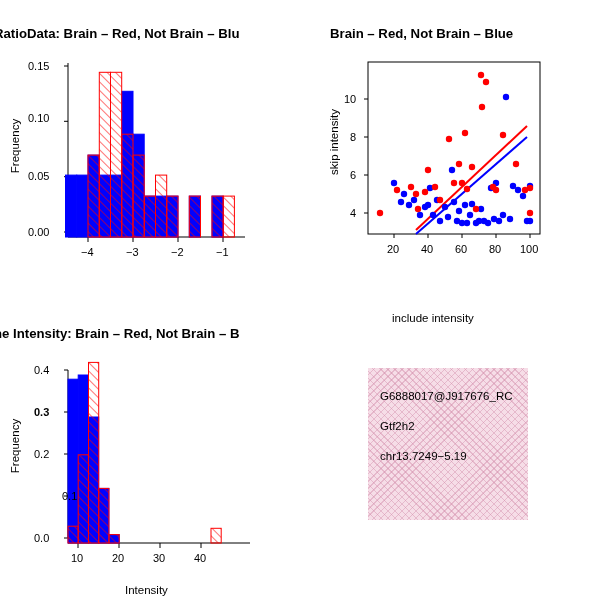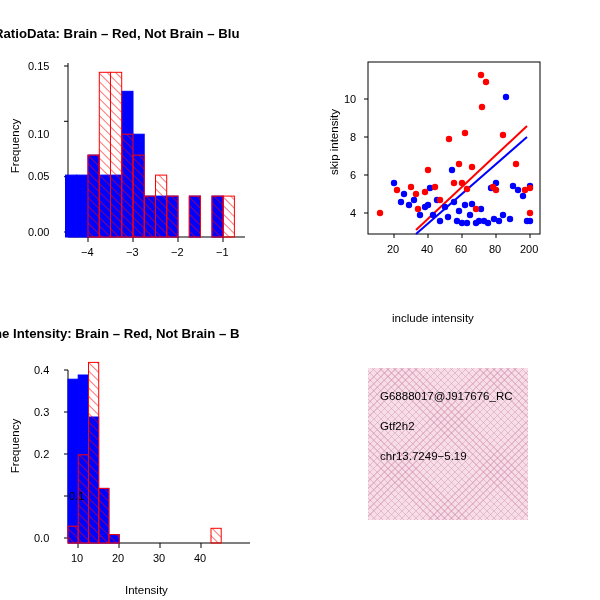--- a/index.html
+++ b/index.html
@@ -128,30 +128,31 @@
       <rect x="155.5" y="175.1" width="11.2" height="61.9"></rect>
       <rect x="166.8" y="196.1" width="11.2" height="40.9"></rect>
       <rect x="189.3" y="196.1" width="11.2" height="40.9"></rect>
       <rect x="212.0" y="196.1" width="11.2" height="40.9"></rect>
       <rect x="223.2" y="196.1" width="11.2" height="40.9"></rect>
     </g>
   </svg>
 
   <div class="ticklabel" style="left:28px;top:226px;">0.00</div>
   <div class="ticklabel" style="left:28px;top:170px;">0.05</div>
-  <div class="ticklabel" style="left:28px;top:128px;">0.10</div>
+  <div class="ticklabel" style="left:28px;top:112px;">0.10</div>
   <div class="ticklabel" style="left:28px;top:60px;">0.15</div>
 
   <div class="ticklabel" style="left:81px;top:246px;">−4</div>
   <div class="ticklabel" style="left:126px;top:246px;">−3</div>
   <div class="ticklabel" style="left:171px;top:246px;">−2</div>
   <div class="ticklabel" style="left:216px;top:246px;">−1</div>
 </div>
 
 <div class="panel" style="left:300px;top:0;width:300px;height:300px;">
+  <div class="ptitle" style="left:30px;top:26px;">Brain – Red, Not Brain – Blue</div>
 
   <div class="axlabel rot" style="left:-6px;top:136px;width:80px;text-align:center;">skip intensity</div>
 
   <div class="axlabel" style="left:92px;top:284px;margin-top:28px;">include intensity</div>
 
   <svg width="300" height="300">
 
     <rect x="68" y="62" width="172" height="172" fill="none" stroke="#000" stroke-width="1"></rect>
 
     <line x1="64" y1="213" x2="68" y2="213" stroke="#000" stroke-width="1"></line>
@@ -247,21 +248,21 @@
 
   <div class="ticklabel" style="left:50px;top:207px;">4</div>
   <div class="ticklabel" style="left:50px;top:169px;">6</div>
   <div class="ticklabel" style="left:50px;top:131px;">8</div>
   <div class="ticklabel" style="left:44px;top:93px;">10</div>
 
   <div class="ticklabel" style="left:87px;top:243px;">20</div>
   <div class="ticklabel" style="left:121px;top:243px;">40</div>
   <div class="ticklabel" style="left:155px;top:243px;">60</div>
   <div class="ticklabel" style="left:189px;top:243px;">80</div>
-  <div class="ticklabel" style="left:220px;top:243px;">200</div>
+  <div class="ticklabel" style="left:220px;top:243px;">100</div>
 </div>
 
 <div class="panel" style="left:0;top:300px;width:300px;height:300px;">
   <div class="ptitle" style="left:-6px;top:26px;">ne Intensity: Brain – Red, Not Brain – B</div>
 
   <div class="axlabel rot" style="left:-20px;top:140px;width:70px;text-align:center;">Frequency</div>
 
   <div class="axlabel" style="left:125px;top:284px;">Intensity</div>
 
   <svg width="300" height="300">
@@ -297,23 +298,23 @@
       <rect x="68.0" y="226.2" width="10.2" height="16.8"></rect>
       <rect x="78.2" y="154.8" width="10.2" height="88.2"></rect>
       <rect x="88.5" y="62.4" width="10.2" height="180.6"></rect>
       <rect x="98.7" y="188.4" width="10.2" height="54.6"></rect>
       <rect x="109.0" y="234.6" width="10.2" height="8.4"></rect>
       <rect x="211.0" y="228.3" width="10.2" height="14.7"></rect>
     </g>
   </svg>
 
   <div class="ticklabel" style="left:34px;top:232px;">0.0</div>
-  <div class="ticklabel" style="left:41px;top:190px;padding-left:28px;">0.1</div>
+  <div class="ticklabel" style="left:34px;top:190px;padding-left:28px;">0.1</div>
   <div class="ticklabel" style="left:34px;top:148px;">0.2</div>
-  <div class="ticklabel" style="left:34px;top:106px;">0.3</div>
+  <div class="ticklabel" style="left:34px;top:106px;font-weight:bold;">0.3</div>
   <div class="ticklabel" style="left:34px;top:64px;">0.4</div>
 
   <div class="ticklabel" style="left:71px;top:252px;">10</div>
   <div class="ticklabel" style="left:112px;top:252px;">20</div>
   <div class="ticklabel" style="left:153px;top:252px;">30</div>
   <div class="ticklabel" style="left:194px;top:252px;">40</div>
 </div>
 
 <div id="info-box">
   <div class="hatch"></div>

